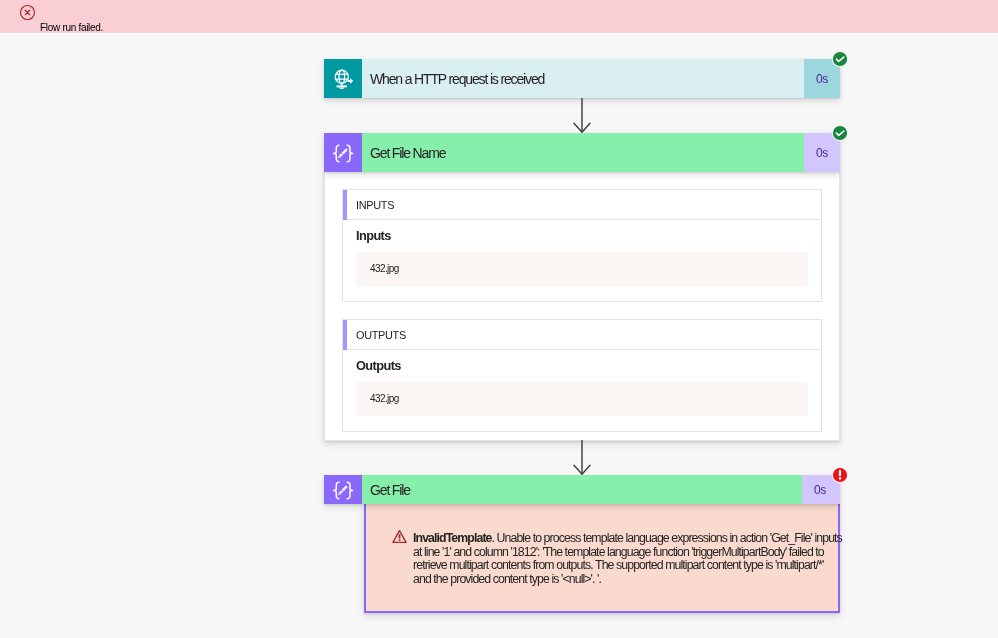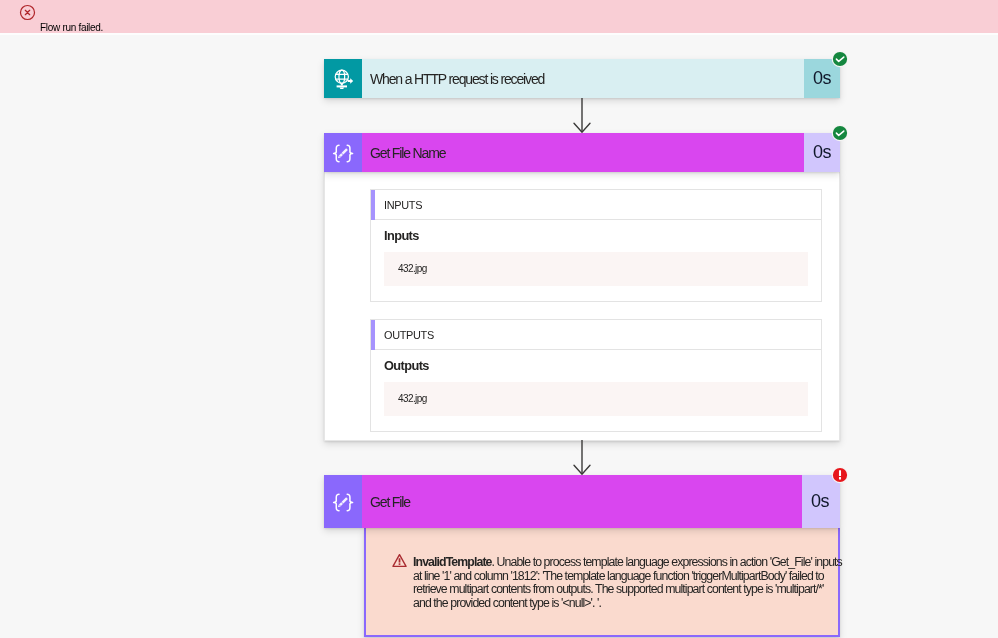--- a/index.html
+++ b/index.html
@@ -28,41 +28,41 @@
   .banner-sep { position:absolute; left:0; top:33px; width:998px; height:2px; background:#fdfdfd; }
 
   
   .node { position:absolute; left:324px; width:516px; }
 
   .hdr { display:flex; height:39px; align-items:stretch; position:relative; }
   .hdr-icon { width:38px; display:flex; align-items:center; justify-content:center; }
   .hdr-title { flex:1; display:flex; align-items:center; padding-left:8px;
                font-size:14px; letter-spacing:-1.15px; color:#252423; }
   .hdr-dur { width:36px; display:flex; align-items:center; justify-content:center;
-             font-size:18px; letter-spacing:-0.4px; color:#0f172a; }
+             font-size:12px; letter-spacing:-0.4px; color:#4c1d95; }
 
   .t-teal   .hdr-icon { background:#0299a3; }
   .t-teal   .hdr-title{ background:#d9eff2; }
   .t-teal   .hdr-dur  { background:#9bd7dd; }
   .t-purple .hdr-icon { background:#8a68fc; }
-  .t-purple .hdr-title{ background:#d946ef; }
+  .t-purple .hdr-title{ background:#86efac; }
   .t-purple .hdr-dur  { background:#d1c6fd; }
 
   .shadow { box-shadow: 0 0.6px 1.8px rgba(0,0,0,.10), 0 3.2px 7.2px rgba(0,0,0,.13); }
 
   .badge { position:absolute; right:-9px; top:-9px; width:18px; height:18px; }
 
   
   .arrow { position:absolute; left:0; width:998px; }
   .arrow svg { display:block; margin:0 auto; }
 
   
   .details { background:#fff; border:1px solid #e6e6e6; border-top:0;
              padding:17px 17px 8px 17px; }
-  .sect { border:1px solid #e3e3e3; background:#fff;margin-left:28px; }
+  .sect { border:1px solid #e3e3e3; background:#fff; }
   .sect + .sect { margin-top:17px; }
   .sect-hd { height:30px; display:flex; align-items:center;
              border-bottom:1px solid #e3e3e3; position:relative; }
   .sect-bar { position:absolute; left:0; top:0; width:4px; height:30px; background:#a693fd; }
   .sect-label { margin-left:13px; font-size:10.9px; letter-spacing:-0.3px; color:#252423; }
   .sect-body { padding:9px 13px 15px 13px; }
   .sect-sub { font-size:12.8px; letter-spacing:-0.6px; font-weight:bold; color:#252423; line-height:14px; }
   .sect-val { margin-top:9px; background:#fbf5f4; padding:9px 14px 10px 14px;
               font-size:10px; letter-spacing:-0.6px; color:#252423; line-height:15px; }
 
@@ -177,21 +177,21 @@
 </div>
 
 <div class="arrow" style="top:440px;">
   <svg width="30" height="36" viewBox="0 0 30 36" style="margin-left:567px;">
     <path d="M15 0 V33.4" stroke="#3b3a39" stroke-width="1.4" fill="none"></path>
     <path d="M7.0 25.2 L15 34.3 L23.0 25.2" stroke="#3b3a39" stroke-width="1.4" fill="none" stroke-linecap="round" stroke-linejoin="miter"></path>
   </svg>
 </div>
 
 <div class="node" id="node3" style="top:475px;">
-  <div class="hdr t-purple shadow" style="height:53px; box-shadow:inset 0 2px 0 0 #8a68fc, inset -2px 0 0 0 #8a68fc, inset 2px 0 0 0 #8a68fc, 0 0.6px 1.8px rgba(0,0,0,.10), 0 3.2px 7.2px rgba(0,0,0,.13);">
+  <div class="hdr t-purple shadow" style="height:29px; box-shadow:inset 0 2px 0 0 #8a68fc, inset -2px 0 0 0 #8a68fc, inset 2px 0 0 0 #8a68fc, 0 0.6px 1.8px rgba(0,0,0,.10), 0 3.2px 7.2px rgba(0,0,0,.13);">
     <div class="hdr-icon">
       <svg width="38" height="38" viewBox="0 0 38 38">
         <g fill="none" stroke="#ffffff" stroke-width="1.5" stroke-linecap="round" stroke-linejoin="round">
           <path d="M15.0 11.2 C11.6 11.2 12.3 14.6 12.3 17.6 C12.3 19.3 10.8 19.45 9.6 19.45 C10.8 19.45 12.3 19.6 12.3 21.3 C12.3 24.3 11.6 27.7 15.0 27.7"></path>
           <path d="M23.2 11.2 C26.6 11.2 25.9 14.6 25.9 17.6 C25.9 19.3 27.4 19.45 28.6 19.45 C27.4 19.45 25.9 19.6 25.9 21.3 C25.9 24.3 26.6 27.7 23.2 27.7"></path>
         </g>
         <g fill="#ffffff" opacity="0.9">
           <path d="M22.1 14.2 L23.85 15.95 L16.4 23.4 L13.9 24.2 L14.7 21.7 Z"></path>
         </g>
         <g fill="none" stroke="#8a68fc" stroke-width="0.75" stroke-linecap="round">

